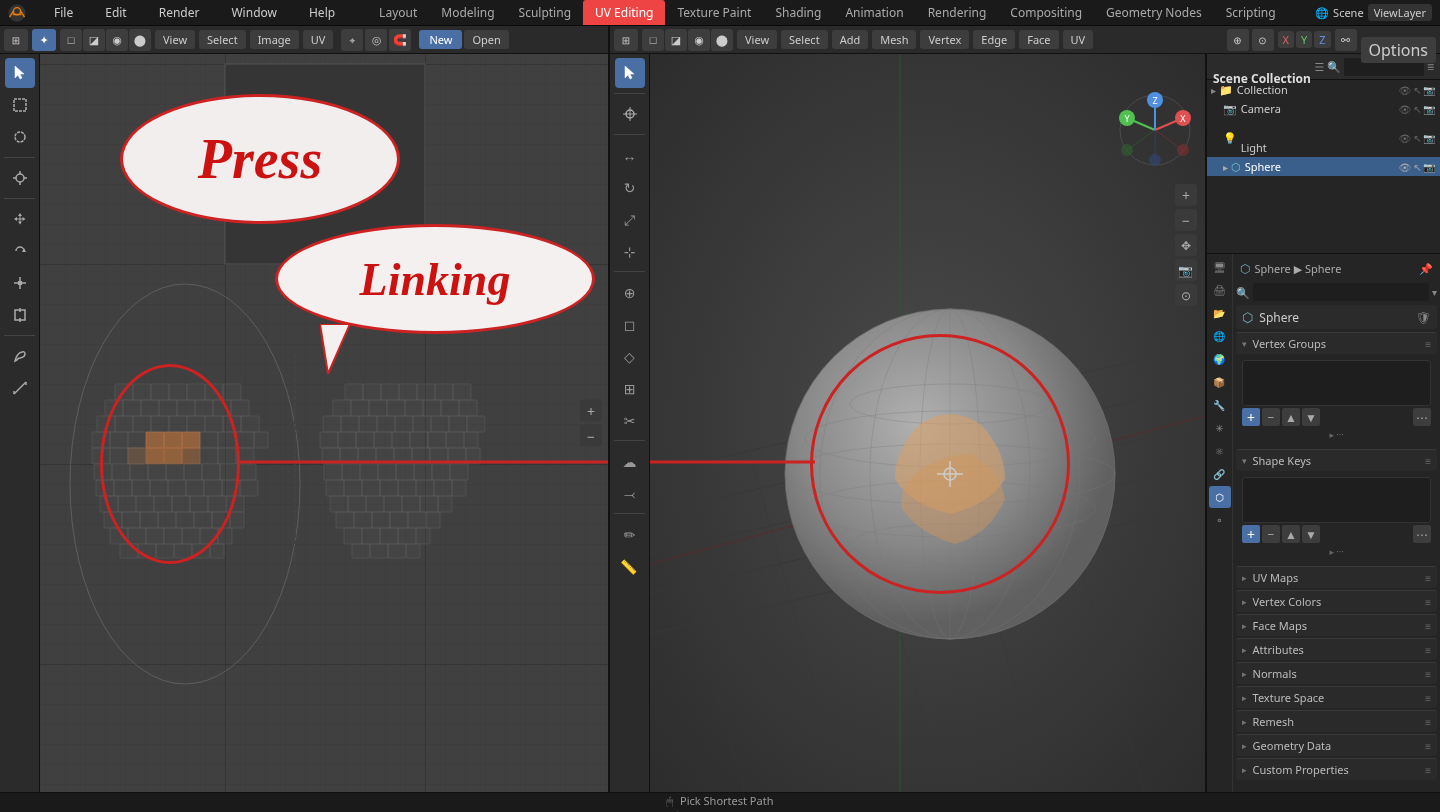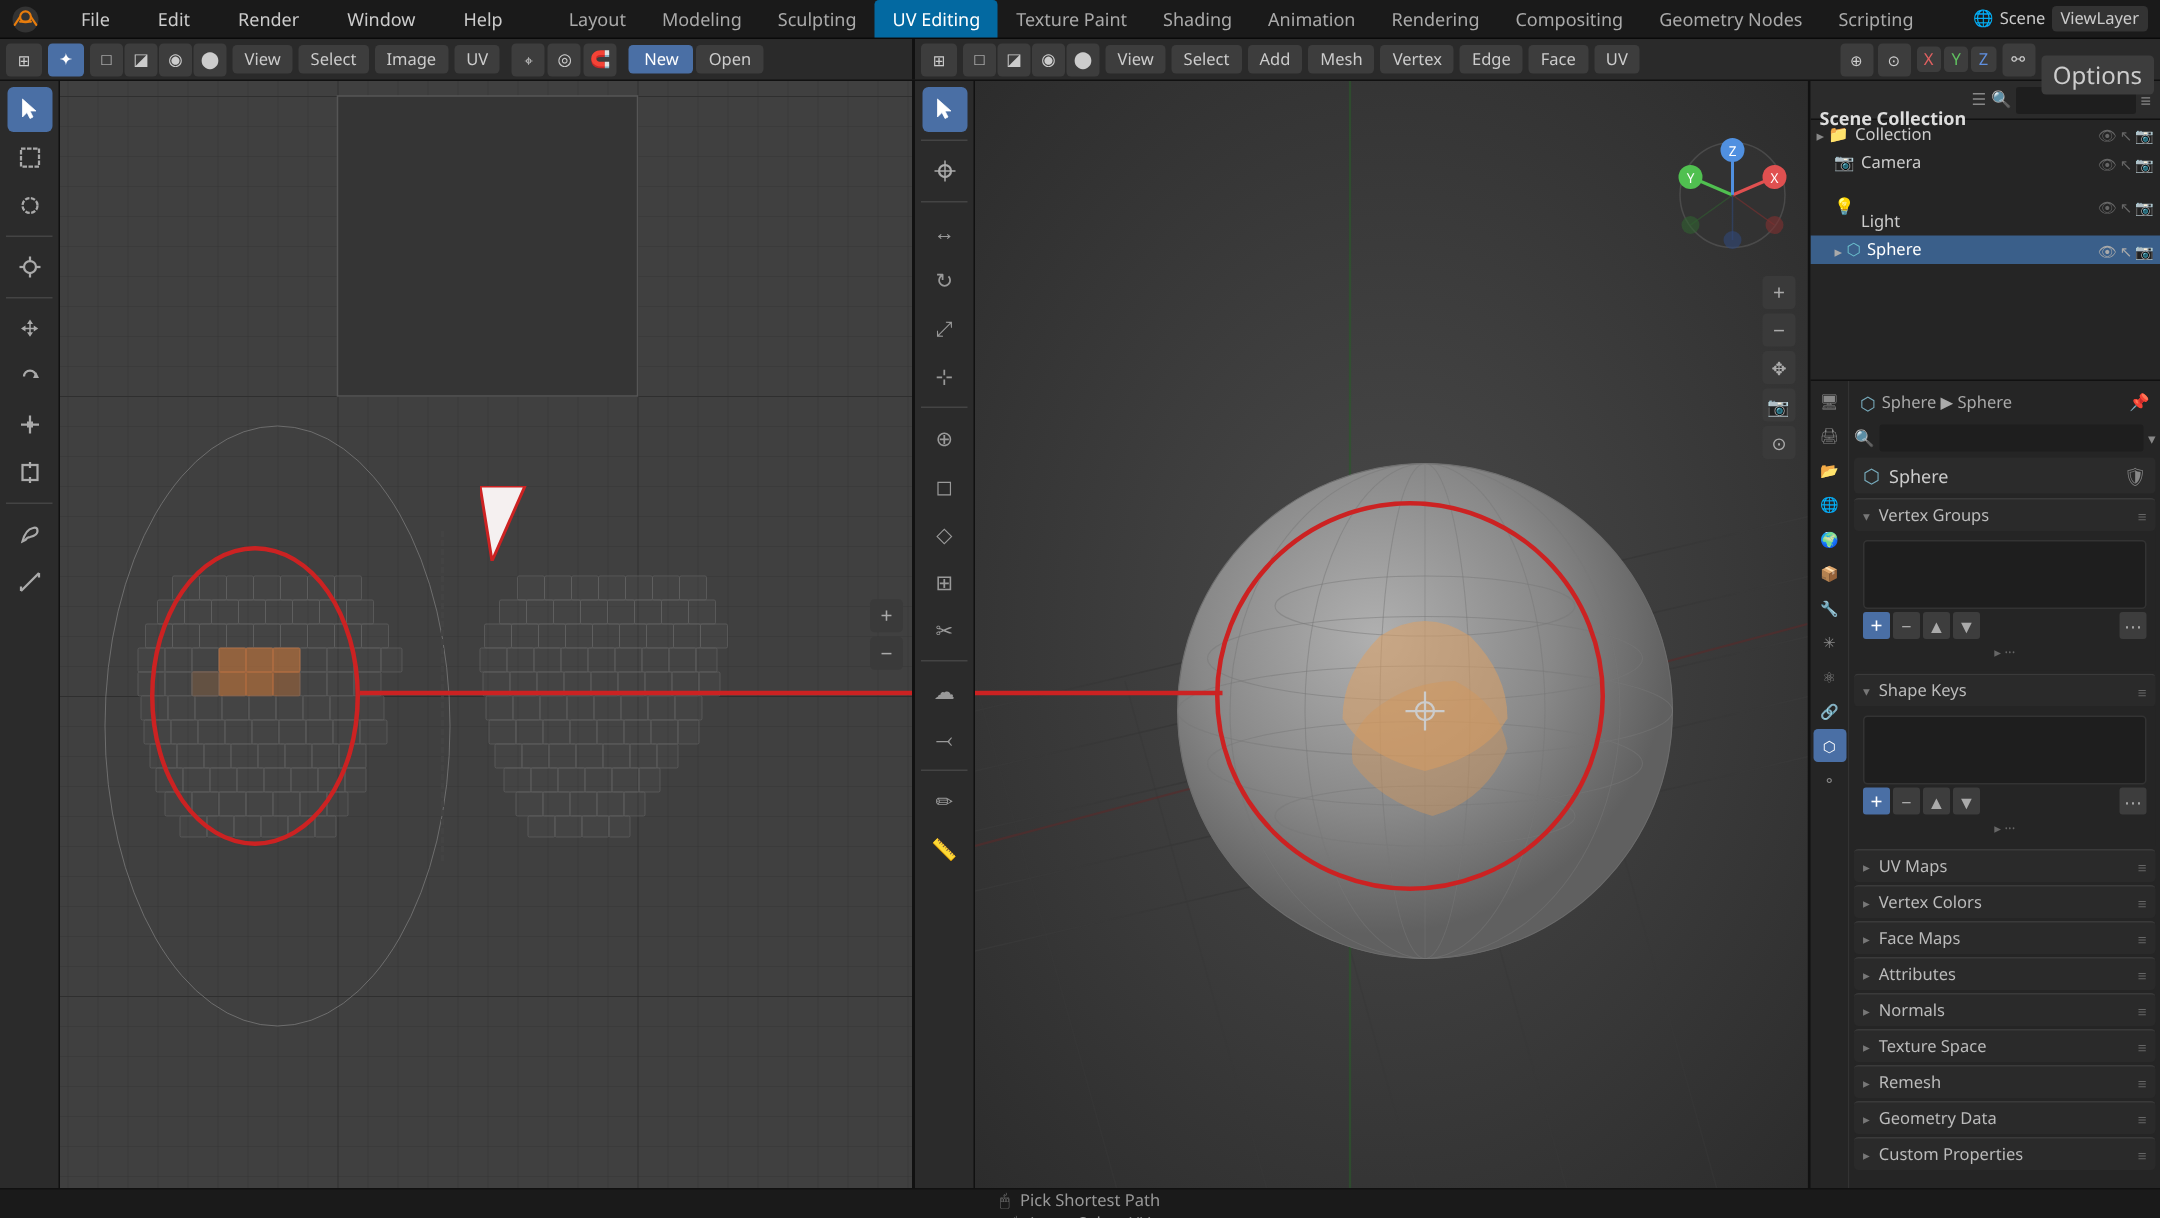--- a/index.html
+++ b/index.html
@@ -23,21 +23,21 @@
       padding: 3px 12px;
       font-size: 12px;
       color: #aaa;
       cursor: pointer;
       border-radius: 3px 3px 0 0;
       height: 100%;
       display: flex;
       align-items: center;
     }
     .ws-tab.active {
-      background: #0369a1;
+      background: #ef4444;
       color: #fff;
     }
     .tool-btn {
       width: 30px;
       height: 30px;
       display: flex;
       align-items: center;
       justify-content: center;
       border-radius: 4px;
       cursor: pointer;
@@ -533,21 +533,27 @@
         <line x1="255" y1="300" x2="255" y2="520" stroke="#444" stroke-width="2" stroke-dasharray="4,2"></line>
       </g>
     </svg>
 
     <div style="position:absolute;width:140px;height:200px;border:3px solid #cc2222;border-radius:50%;top:310px;left:60px;pointer-events:none;z-index:5;"></div>
 
     <svg style="position:absolute;top:0;left:0;width:100%;height:100%;pointer-events:none;z-index:4;">
       <line x1="200" y1="408" x2="570" y2="408" stroke="#cc2222" stroke-width="3"></line>
     </svg>
 
-
+    <div style="position:absolute;top:40px;left:80px;width:280px;height:130px;background:#f2eeee;border:3px solid #cc2222;border-radius:50%;display:flex;align-items:center;justify-content:center;z-index:10;">
+      <span style="font-size:56px;font-weight:bold;color:#cc1111;font-family:Georgia,serif;font-style:italic;">Press</span>
+    </div>
+
+    <div style="position:absolute;top:170px;left:235px;width:320px;height:110px;background:#f5f0f0;border:3px solid #cc2222;border-radius:50%;display:flex;align-items:center;justify-content:center;z-index:10;">
+      <span style="font-size:46px;font-weight:bold;color:#cc1111;font-family:Georgia,serif;font-style:italic;">Linking</span>
+    </div>
 
     <svg style="position:absolute;top:270px;left:280px;width:60px;height:50px;z-index:9;pointer-events:none;">
       <polygon points="0,0 30,0 8,50" fill="#f5f0f0" stroke="#cc2222" stroke-width="2"></polygon>
     </svg>
 
     <div style="position:absolute;top:50%;right:6px;transform:translateY(-50%);display:flex;flex-direction:column;gap:3px;">
       <div style="width:22px;height:22px;background:#3a3a3a;border-radius:3px;display:flex;align-items:center;justify-content:center;cursor:pointer;font-size:14px;color:#aaa;">+</div>
       <div style="width:22px;height:22px;background:#3a3a3a;border-radius:3px;display:flex;align-items:center;justify-content:center;cursor:pointer;font-size:14px;color:#aaa;">−</div>
     </div>
   </div>

